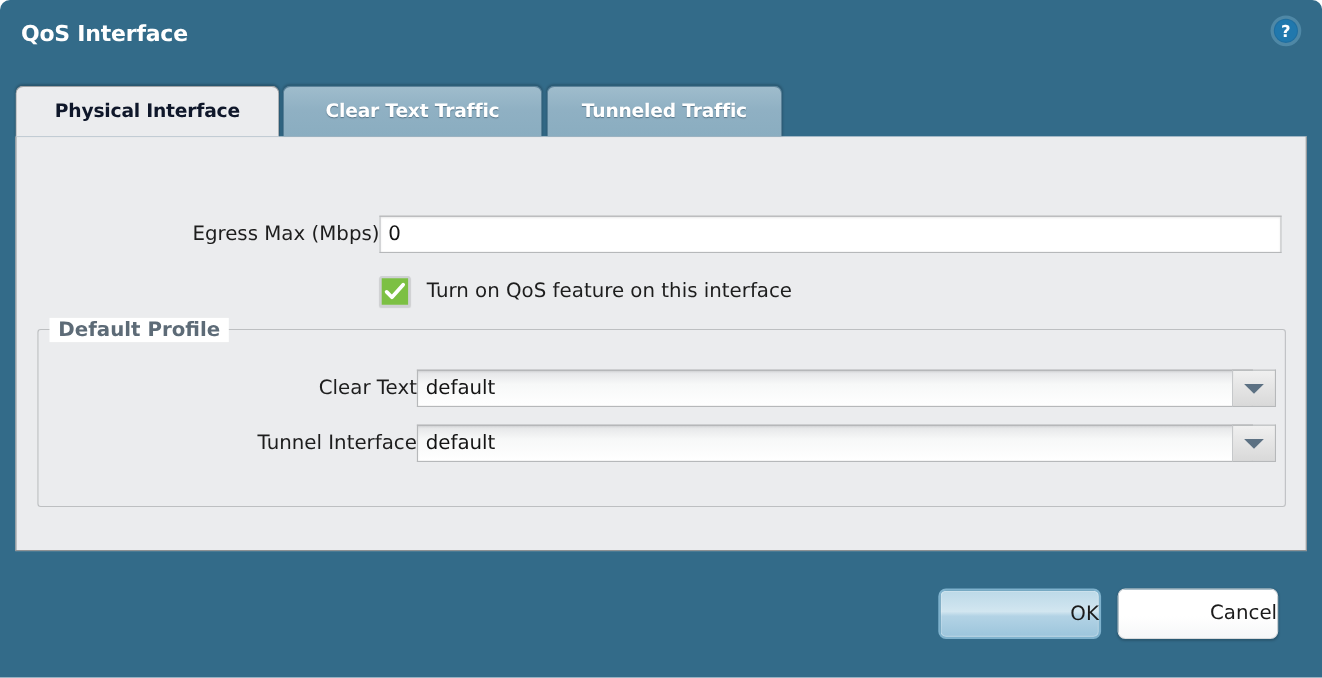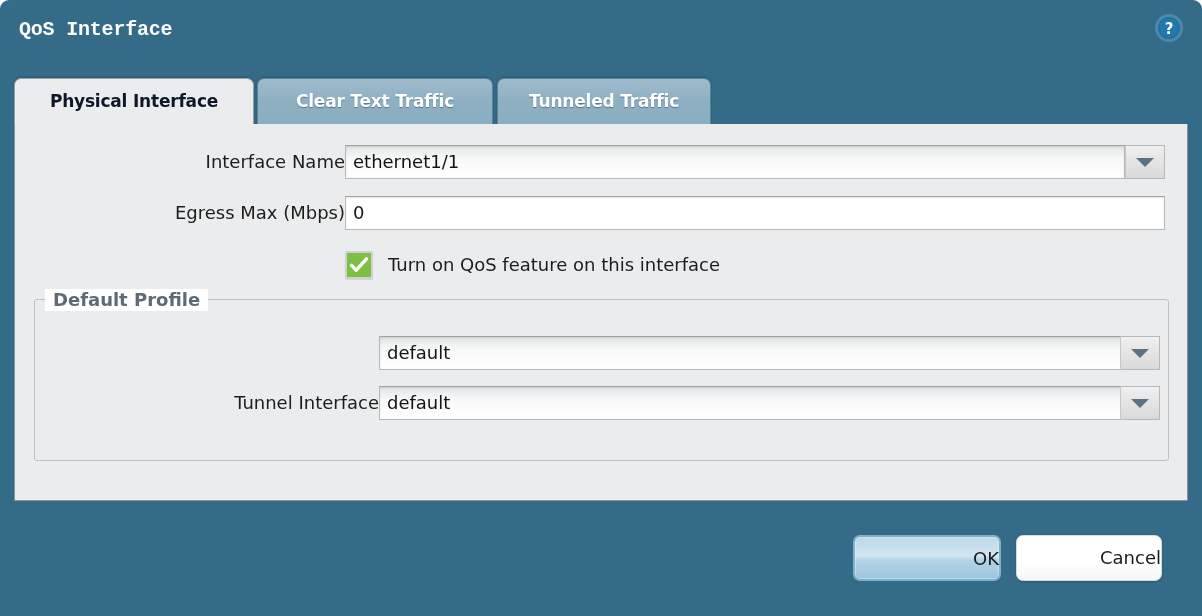--- a/index.html
+++ b/index.html
@@ -36,21 +36,20 @@
   }
   .title-text {
     position: absolute;
     left: 19px;
     top: 18px;
     font-size: 20px;
     font-weight: bold;
     color: #ffffff;
     letter-spacing: -0.2px;
     white-space: nowrap;
-    font-family: Liberation Mono, monospace;
   }
   .help-icon {
     position: absolute;
     right: 18px;
     top: 13px;
     width: 30px;
     height: 30px;
     cursor: pointer;
   }
 
@@ -270,46 +269,40 @@
     <div class="tab inactive" style="left:243px; width:236px;">
       <span>Clear Text Traffic</span>
     </div>
     <div class="tab inactive" style="left:483px; width:214px;">
       <span>Tunneled Traffic</span>
     </div>
   </div>
 
   <div class="content">
 
-    <div class="row" style="left:0px; top:21px; width:1150px;">
-      <div class="field-label" style="right:820px;">Interface Name</div>
-      <div class="input combo" style="left:330px; width:780px;">ethernet1/1</div>
-      <div class="ddbtn" style="left:1110px;">
-        <span class="arrow"></span>
-      </div>
-    </div>
 
     <div class="row" style="left:0px; top:72px; width:1150px;">
       <div class="field-label" style="right:820px;">Egress Max (Mbps)</div>
       <div class="input" style="left:330px; width:820px;">0</div>
     </div>
 
     <div class="cbrow" style="left:330px; top:127px; width:500px;">
       <div class="checkbox">
         <svg width="24" height="24" viewBox="0 0 24 24">
           <path d="M4.5 12.4 L9.3 17.2 L19.5 5.8" fill="none" stroke="#ffffff" stroke-width="3.4" stroke-linecap="round" stroke-linejoin="round"></path>
         </svg>
       </div>
       <div class="cblabel">Turn on QoS feature on this interface</div>
     </div>
 
     <div class="fieldset" style="left:19px; top:175px; width:1135px; height:162px;">
       <div class="fieldset-legend">Default Profile</div>
 
       <div class="row" style="left:0px; top:36px; width:1124px;">
+        <div class="field-label" style="right:780px;">Clear Text</div>
         <div class="input combo" style="left:344px; width:760px;">default</div>
         <div class="ddbtn" style="left:1085px;">
           <span class="arrow"></span>
         </div>
       </div>
 
       <div class="row" style="left:0px; top:86px; width:1124px;">
         <div class="field-label" style="right:780px;">Tunnel Interface</div>
         <div class="input combo" style="left:344px; width:760px;">default</div>
         <div class="ddbtn" style="left:1085px;">

